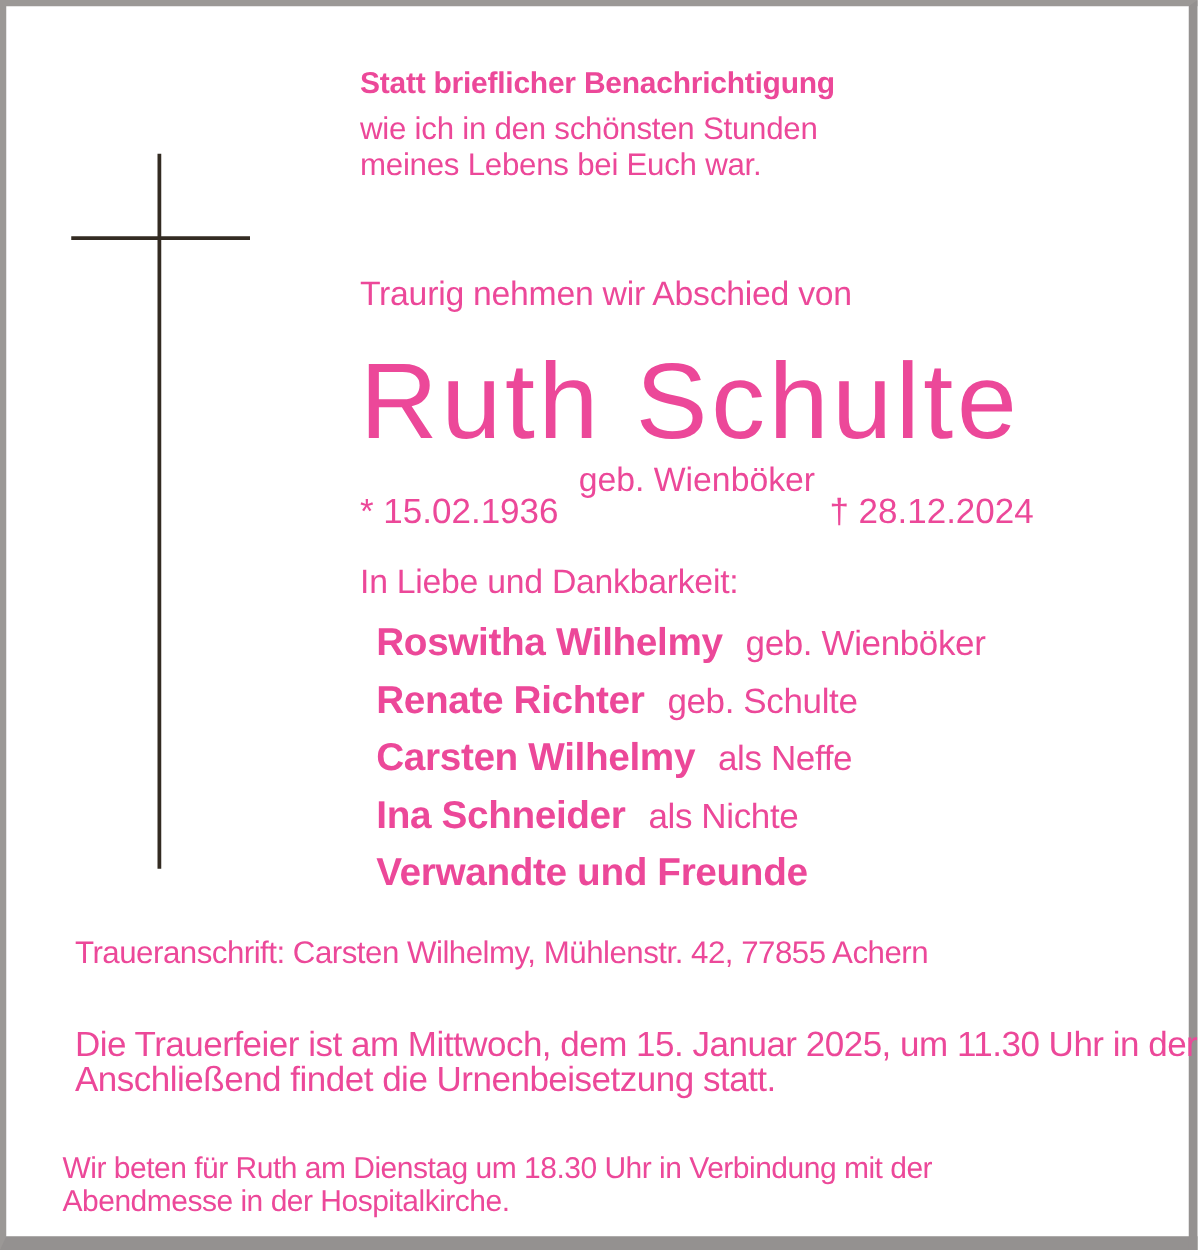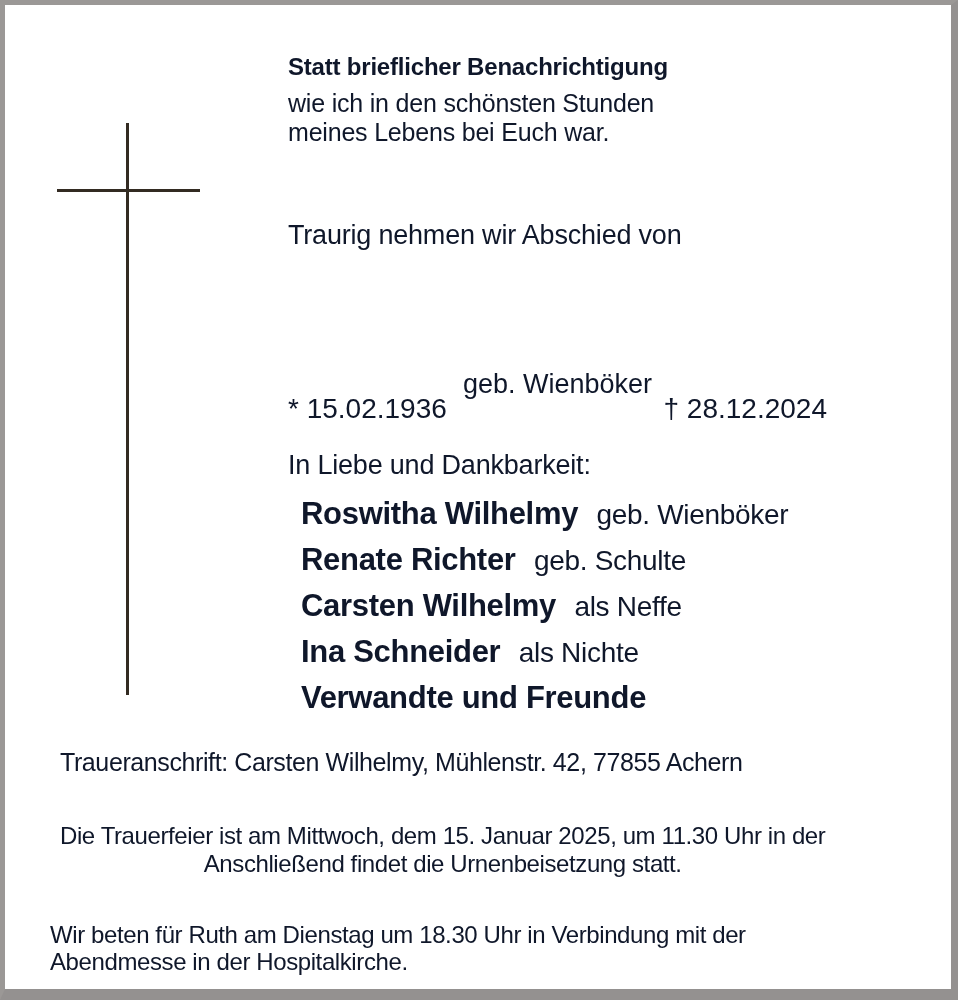--- a/index.html
+++ b/index.html
@@ -13,21 +13,21 @@
   }
   .page {
     position: absolute;
     inset: 0;
     box-sizing: border-box;
     background: #ffffff;
     border-top: 5px solid #9b9896;
     border-left: 5px solid #9b9896;
     border-right: 7px solid #949190;
     border-bottom: 11px solid #949190;
-    color: #0f172a;
+    color: #ec4899;
   }
   .abs { position: absolute; }
 
   
   .cross-v {
     position: absolute;
     left: 121px; top: 118px;
     width: 3px; height: 572px;
     background: #332b22;
   }
@@ -96,24 +96,23 @@
   .mourners .suffix { font-weight: 400; font-size: 28px; margin-left: 10px; }
 
   .address {
     left: 55px; top: 741px;
     font-size: 25px; line-height: 32px;
     letter-spacing: -0.4px;
     white-space: nowrap;
   }
   .funeral {
     left: 55px; top: 817px;
-    font-size: 24px; line-height: 28px;
+    font-size: 28px; line-height: 28px;
     letter-spacing: -0.4px;
     white-space: nowrap;
-    text-align: center;
   }
   .prayer {
     left: 45px; top: 916px;
     font-size: 24px; line-height: 27px;
     letter-spacing: -0.4px;
     white-space: nowrap;
   }
 </style>
 </head>
 <body>
@@ -127,20 +126,21 @@
 
   <div class="abs preface">Statt brieflicher Benachrichtigung</div>
 
   <div class="abs verse">
     <div>wie ich in den schönsten Stunden</div>
     <div>meines Lebens bei Euch war.</div>
   </div>
 
   <div class="abs announcement">Traurig nehmen wir Abschied von</div>
 
+  <div class="abs deceased-name">Ruth Schulte</div>
 
   <div class="abs maiden">geb. Wienböker</div>
 
   <div class="abs dates">
     <span>* 15.02.1936</span>
     <span>† 28.12.2024</span>
   </div>
 
   <div class="abs farewell">In Liebe und Dankbarkeit:</div>
 

